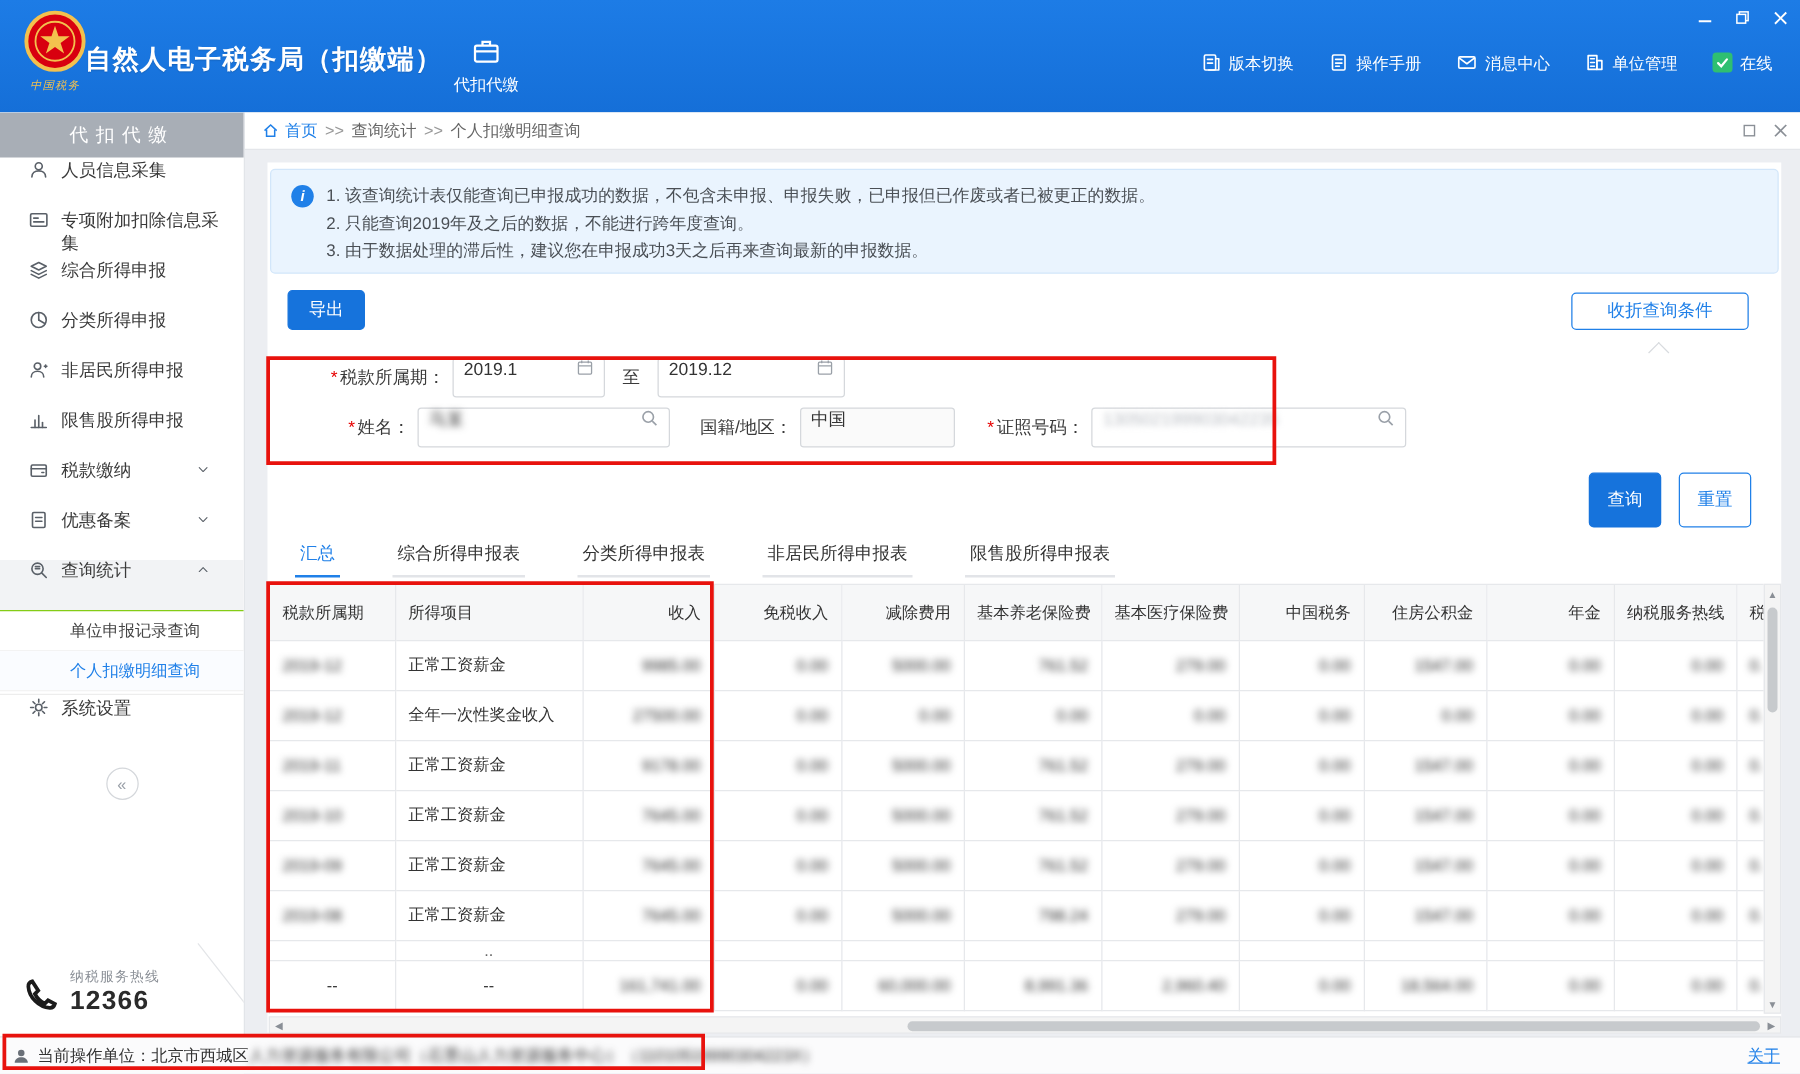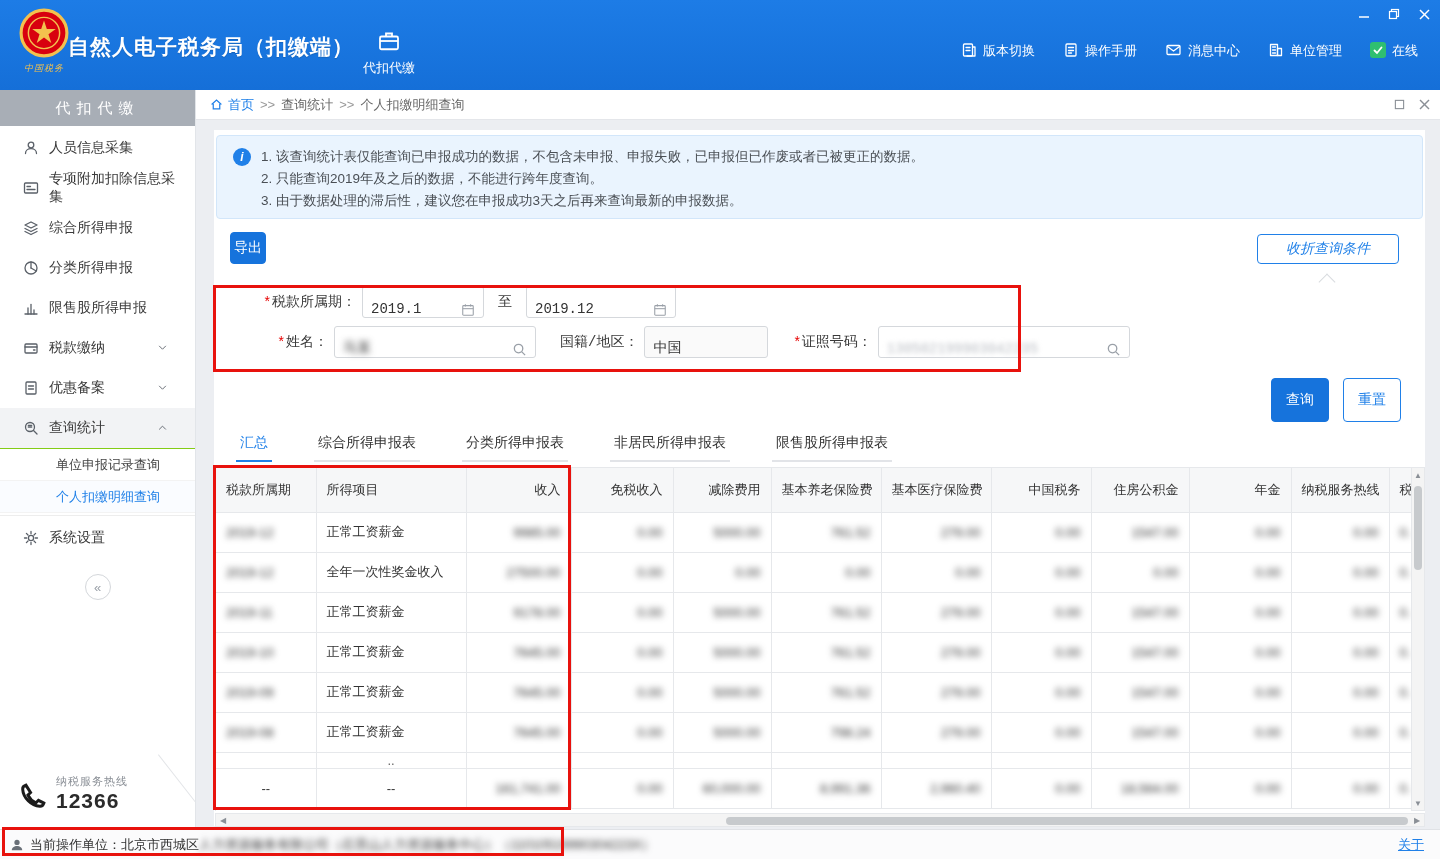--- a/index.html
+++ b/index.html
@@ -19,21 +19,21 @@
   .h-links { position:absolute; right:22px; top:42px; display:flex; gap:28px; align-items:center; }
   .h-link { display:flex; align-items:flex-start; gap:6px; font-size:13px; cursor:pointer; white-space:nowrap; }
   .icon { display:inline-flex; align-items:center; justify-content:center; }
   .icon svg { display:block; }
   .online-badge { width:16px; height:16px; background:#2fbf71; border-radius:3px; display:inline-flex; align-items:center; justify-content:center; }
 
   
   .sidebar { position:absolute; top:90px; left:0; width:196px; bottom:0; background:#fff; border-right:1px solid #e2e5e9; overflow:hidden; }
   .sb-header { height:36px; background:#a8aeb6; color:#fff; display:flex; align-items:center; justify-content:center; font-size:15px; letter-spacing:6px; }
   .sb-menu { padding-top:2px; }
-  .sb-item { height:40px; display:flex; align-items:center; padding:0 14px 0 22px; cursor:pointer; color:#3a3a3a; font-size:14px; position:relative; }
+  .sb-item { height:40px; display:flex; align-items:flex-start; padding:0 14px 0 22px; cursor:pointer; color:#3a3a3a; font-size:14px; position:relative; }
   .sb-item .icon { width:17px; color:#5a6068; margin-right:10px; flex:0 0 auto; }
   .sb-item .chev { margin-left:auto; color:#9aa0a8; }
   .sb-item.active { background:#f2f3f5; }
   .sb-item.active .chev { color:#2080e8; }
   .sb-sub { border-top:1px solid #84cc16; }
   .sb-subitem { height:32px; display:flex; align-items:center; padding-left:56px; font-size:13px; color:#444; cursor:pointer; border-bottom:1px solid #f3f3f3; }
   .sb-subitem.selected { color:#2080e8; background:#fafcff; }
   .sb-divider { height:1px; background:#ededed; margin:2px 0; }
   .collapse-btn { width:26px; height:26px; border:1px solid #d4d7db; border-radius:50%; display:flex; align-items:center; justify-content:center; color:#9aa0a8; font-size:13px; margin:16px auto 0; cursor:pointer; }
   .hotline { position:absolute; left:18px; bottom:46px; display:flex; align-items:flex-end; gap:8px; }
@@ -54,30 +54,30 @@
   .card { position:absolute; top:40px; left:18px; right:15px; bottom:3px; background:#fff; }
 
   .notice { position:absolute; top:5px; left:2px; right:2px; height:84px; background:#eaf4fe; border:1px solid #d2e6fa; border-radius:4px; padding:10px 14px 10px 44px; }
   .notice .info-ico { position:absolute; left:16px; top:12px; width:18px; height:18px; border-radius:50%; background:#2080e8; color:#fff; font-size:12px; font-weight:bold; display:flex; align-items:center; justify-content:center; font-style:italic; }
   .notice .line { font-size:13.5px; color:#4a4f55; line-height:22px; }
 
   .toolbar { position:absolute; top:102px; left:2px; right:2px; height:34px; }
   .btn { display:inline-flex; align-items:center; justify-content:center; border-radius:4px; font-size:14px; cursor:pointer; }
   .btn-primary { background:#1673dc; color:#fff; border:1px solid #1673dc; }
   .btn-outline { background:#fff; color:#2080e8; border:1px solid #2080e8; }
-  .export-btn { position:absolute; left:14px; top:0; width:36px; height:32px; }
-  .collapse-query-btn { position:absolute; right:24px; top:2px; width:142px; height:30px;font-style:italic; }
+  .export-btn { position:absolute; left:14px; top:0; width:62px; height:32px; }
+  .collapse-query-btn { position:absolute; right:24px; top:2px; width:142px; height:30px; }
   .collapse-caret { position:absolute; right:90px; top:44px; width:12px; height:12px; background:#fff; border-left:1px solid #d8dbdf; border-top:1px solid #d8dbdf; transform:rotate(45deg); }
 
   .form-row { position:absolute; left:2px; display:flex; align-items:center; height:32px; }
   .form-row.r1 { top:156px; }
   .form-row.r2 { top:196px; }
   .f-label { font-size:14px; color:#3a3a3a; text-align:right; white-space:nowrap; }
   .req { color:#e60000; margin-right:2px; }
-  .input { height:32px; border:1px solid #d5d8dc; border-radius:3px; background:#fff; display:flex; align-items:flex-end; padding:0 8px; position:relative; font-size:14px; color:#333;font-family:Liberation Mono, monospace; }
+  .input { height:32px; border:1px solid #d5d8dc; border-radius:3px; background:#fff; display:flex; align-items:flex-start; padding:0 8px; position:relative; font-size:14px; color:#333; }
   .input .val { flex:1; overflow:hidden; white-space:nowrap; }
   .input .tail-ico { color:#9aa0a8; margin-left:6px; flex:0 0 auto; }
   .blur { filter:blur(3px); }
   .blur2 { filter:blur(2.5px); }
 
   .action-row { position:absolute; right:24px; top:248px; display:flex; gap:14px; }
   .action-row .btn { width:58px; height:44px; }
 
   .tabs { position:absolute; left:22px; top:300px; display:flex; gap:42px;font-family:Liberation Serif, serif; }
   .tab { font-size:14px; color:#333; padding:4px 4px 8px; border-bottom:2px solid #e2e4e8; cursor:pointer; white-space:nowrap; }
@@ -258,20 +258,31 @@
               <circle cx="8" cy="8" r="6"></circle>
               <path d="M8 8V2"></path>
               <path d="M8 8l5.2 3"></path>
             </svg>
           </span>
           <span>分类所得申报</span>
         </div>
         <div class="sb-item">
           <span class="icon ">
             <svg width="16" height="16" viewBox="0 0 16 16" fill="none" stroke="currentColor" stroke-width="1.3" stroke-linecap="round" stroke-linejoin="round">
+              <circle cx="7" cy="5" r="2.6"></circle>
+              <path d="M2 13.5c0-2.8 2.2-4.5 5-4.5s5 1.7 5 4.5"></path>
+              <line x1="12.5" y1="5" x2="14.5" y2="5"></line>
+              <line x1="13.5" y1="4" x2="13.5" y2="6"></line>
+            </svg>
+          </span>
+          <span>非居民所得申报</span>
+        </div>
+        <div class="sb-item">
+          <span class="icon ">
+            <svg width="16" height="16" viewBox="0 0 16 16" fill="none" stroke="currentColor" stroke-width="1.3" stroke-linecap="round" stroke-linejoin="round">
               <line x1="2" y1="14" x2="14" y2="14"></line>
               <line x1="5" y1="14" x2="5" y2="8"></line>
               <line x1="8" y1="14" x2="8" y2="4.5"></line>
               <line x1="11" y1="14" x2="11" y2="10"></line>
             </svg>
           </span>
           <span>限售股所得申报</span>
         </div>
         <div class="sb-item">
           <span class="icon ">
@@ -431,21 +442,21 @@
         <span class="f-label" style="width:112px;"><span class="req">*</span><span>姓名：</span></span>
         <span class="input" style="width:202px; margin-left:6px;">
           <span class="val blur">马某</span>
           <span class="tail-ico icon">
             <svg width="15" height="15" viewBox="0 0 16 16" fill="none" stroke="#9aa0a8" stroke-width="1.4">
                 <circle cx="7" cy="7" r="4.5"></circle>
                 <line x1="10.5" y1="10.5" x2="14" y2="14"></line>
               </svg>
           </span>
         </span>
-        <span class="f-label" style="margin-left:24px;font-family:Liberation Mono, monospace;">国籍/地区：</span>
+        <span class="f-label" style="margin-left:24px;">国籍/地区：</span>
         <span class="input" style="width:124px; margin-left:6px; background:#fafafa;">
           <span class="val">中国</span>
         </span>
         <span class="f-label" style="margin-left:26px;"><span class="req">*</span><span>证照号码：</span></span>
         <span class="input" style="width:252px; margin-left:6px;">
           <span class="val blur2" style="color:#b8bcc2;">130502199903042235</span>
           <span class="tail-ico icon">
             <svg width="15" height="15" viewBox="0 0 16 16" fill="none" stroke="#9aa0a8" stroke-width="1.4">
                 <circle cx="7" cy="7" r="4.5"></circle>
                 <line x1="10.5" y1="10.5" x2="14" y2="14"></line>

